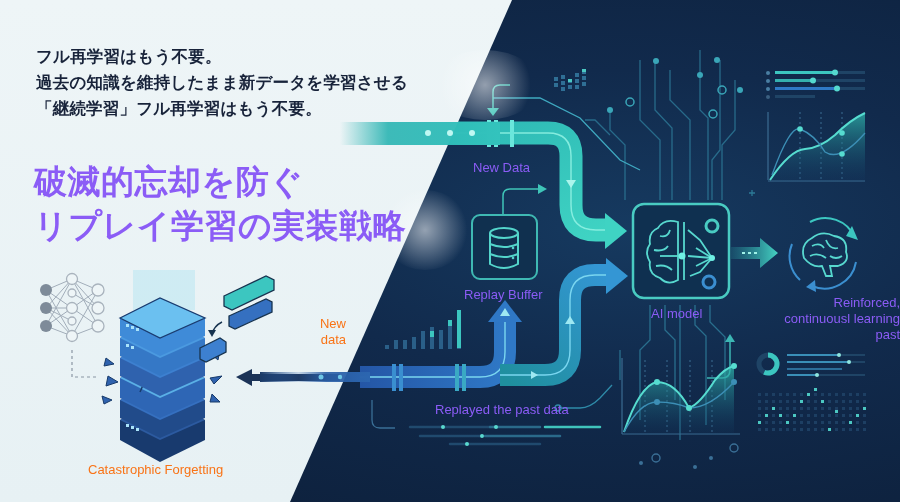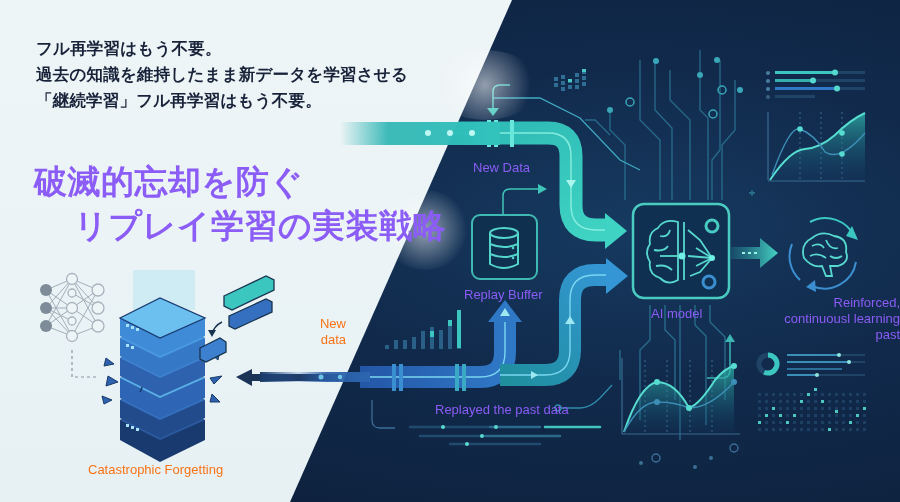--- a/index.html
+++ b/index.html
@@ -6,27 +6,27 @@
   body { width: 900px; height: 502px; overflow: hidden; background: #0e2240; font-family: "DejaVu Sans", sans-serif; }
   .canvas { position: relative; width: 900px; height: 502px; overflow: hidden; }
   .dark-bg { position: absolute; inset: 0; background: radial-gradient(ellipse at 70% 45%, #163a60 0%, #112a4c 40%, #0c1e38 100%); }
   svg.art { position: absolute; left: 0; top: 0; width: 900px; height: 502px; }
   .light-panel {
     position: absolute; inset: 0;
     background: linear-gradient(180deg, #eef5f7 0%, #e7f1f4 100%);
     clip-path: polygon(0 0, 512px 0, 290px 502px, 0 502px);
   }
   .txt { position: absolute; white-space: nowrap; }
-  .subtitle { left: 36px; font-family: "DejaVu Sans", sans-serif; font-weight: bold; font-size: 16.5px; color: #18233a; letter-spacing: 0.2px; }
+  .subtitle { left: 36px; font-family: "DejaVu Sans", sans-serif; font-weight: bold; font-size: 16.5px; color: #18233a; letter-spacing: 0.2px; margin-top: 8px; }
   .subtitle.l1 { top: 38px; }
   .subtitle.l2 { top: 64px; }
   .subtitle.l3 { top: 90px; }
   .title { left: 34px; font-family: "DejaVu Sans", sans-serif; font-weight: bold; font-size: 33px; color: #8b5cf6; letter-spacing: 0.5px; }
   .title.l1 { top: 160px; }
-  .title.l2 { top: 204px; margin-left: 40px; }
+  .title.l2 { top: 204px; }
   .lbl-dark { color: #f97316; font-family: "Liberation Sans", sans-serif; font-size: 13px; }
   .lbl-light { color: #8b5cf6; font-family: "Liberation Sans", sans-serif; font-size: 13px; }
   .center { text-align: right; }
   .glow-behind { position: absolute; border-radius: 50%; background: radial-gradient(circle, rgba(255,255,255,0.55) 0%, rgba(255,255,255,0) 70%); pointer-events: none; }
 </style>
 </head>
 <body>
 
 <div class="canvas">
   <div class="dark-bg"></div>

